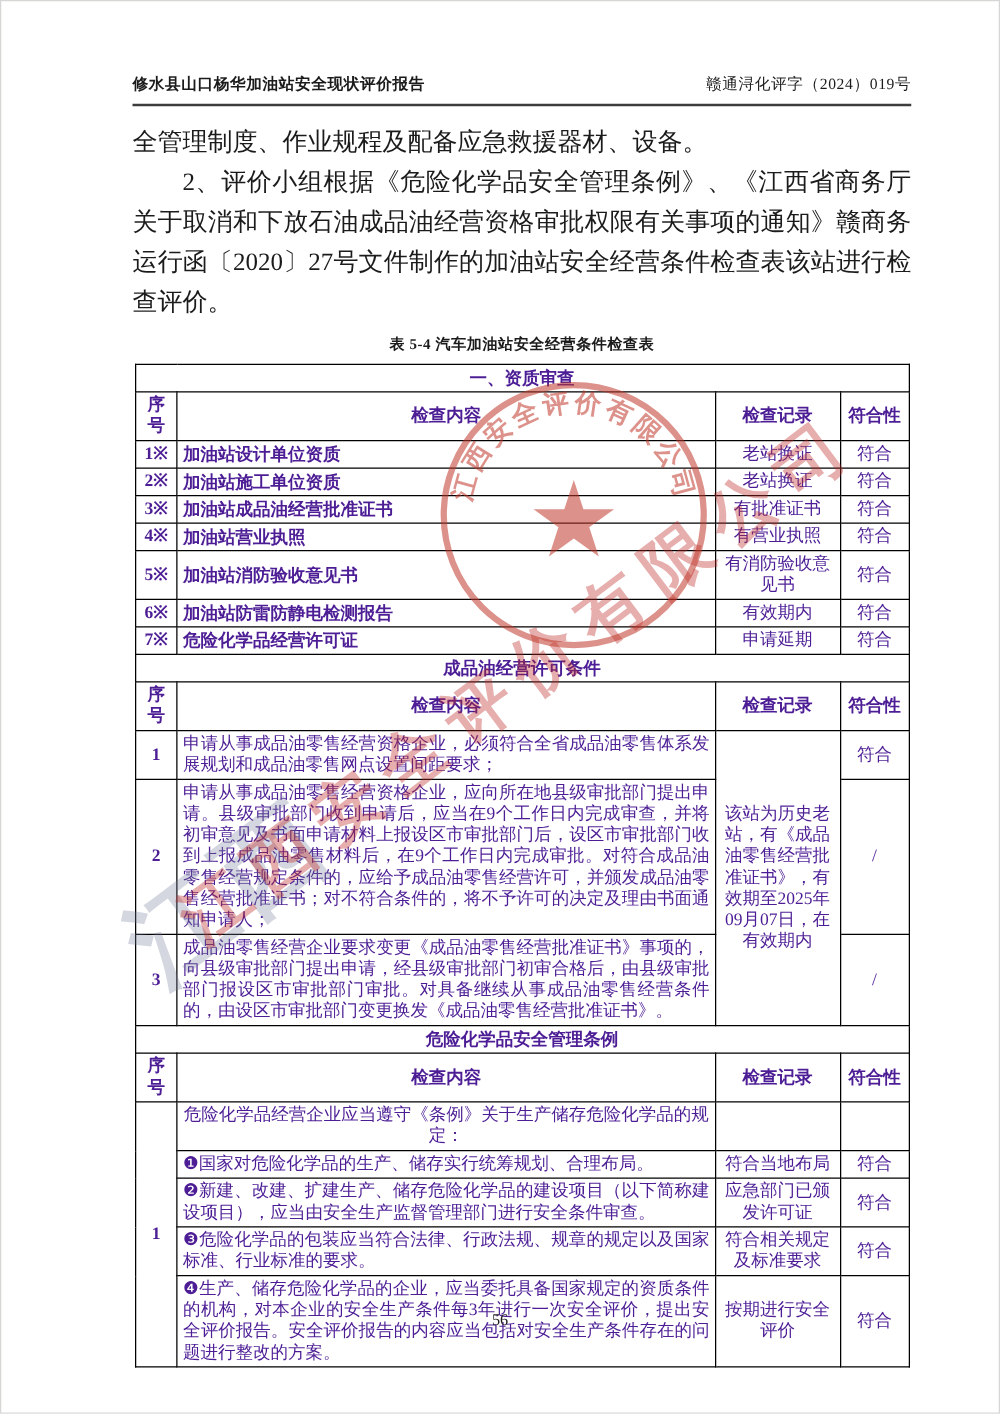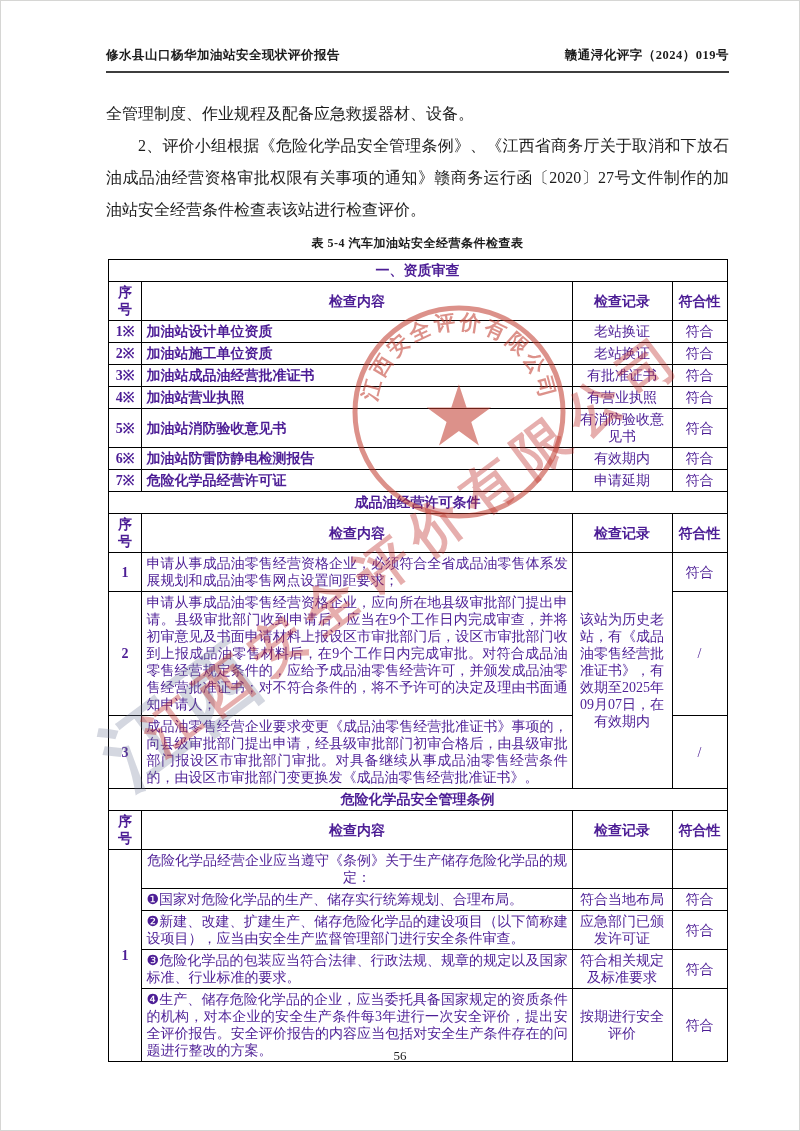--- a/index.html
+++ b/index.html
@@ -1,26 +1,26 @@
 <!DOCTYPE html>
 <html><head>
 <meta charset="utf-8">
 <style>
   * { margin:0; padding:0; box-sizing:border-box; }
   html,body { background:#e9e9e7; }
   body { width:800px; height:1131px; font-family:"Liberation Serif","DejaVu Serif",serif; color:#1b1b1b; }
   .page { position:relative; width:800px; height:1131px; background:#ffffff; border:1px solid #d6d6d4; overflow:hidden; }
 
   
-  .doc-header { position:absolute; top:46px; left:105px; right:70px; display:flex; justify-content:space-between; align-items:flex-end; padding-bottom:7px; border-bottom:2px solid #3d3d3d; font-size:12.5px; font-weight:700; letter-spacing:.5px; }
-  .doc-header .hr-right { font-weight:700; }
+  .doc-header { position:absolute; top:58px; left:105px; right:70px; display:flex; justify-content:space-between; align-items:flex-end; padding-bottom:7px; border-bottom:2px solid #3d3d3d; font-size:12.5px; font-weight:700; letter-spacing:.5px; }
+  .doc-header .hr-right { font-weight:400; }
 
   
   .doc-main { position:absolute; top:97px; left:105px; right:70px; }
-  .para { font-size:16px; line-height:32px; text-align:justify; }
+  .para { font-size:20px; line-height:32px; text-align:justify; }
   .para.indent { text-indent:2em; }
   .table-title { text-align:center; font-size:12px; font-weight:700; margin:9px 0 7px; letter-spacing:.5px; }
 
   
   .check-table { width:620px; margin:0 auto; border-collapse:collapse; font-size:14px; color:#4c1d95; }
   .check-table td { border:1px solid #000; padding:2px 4px; vertical-align:middle; line-height:17px; }
   .sec-title { text-align:center; font-weight:700; font-family:"Liberation Sans","DejaVu Sans",sans-serif; padding:3px 0; }
   .col-h { text-align:center; font-weight:700; padding:2px 0; }
   .c { text-align:center;margin-top:30px; }
   .bold-sans { font-family:"Liberation Sans","DejaVu Sans",sans-serif; font-weight:700; }

